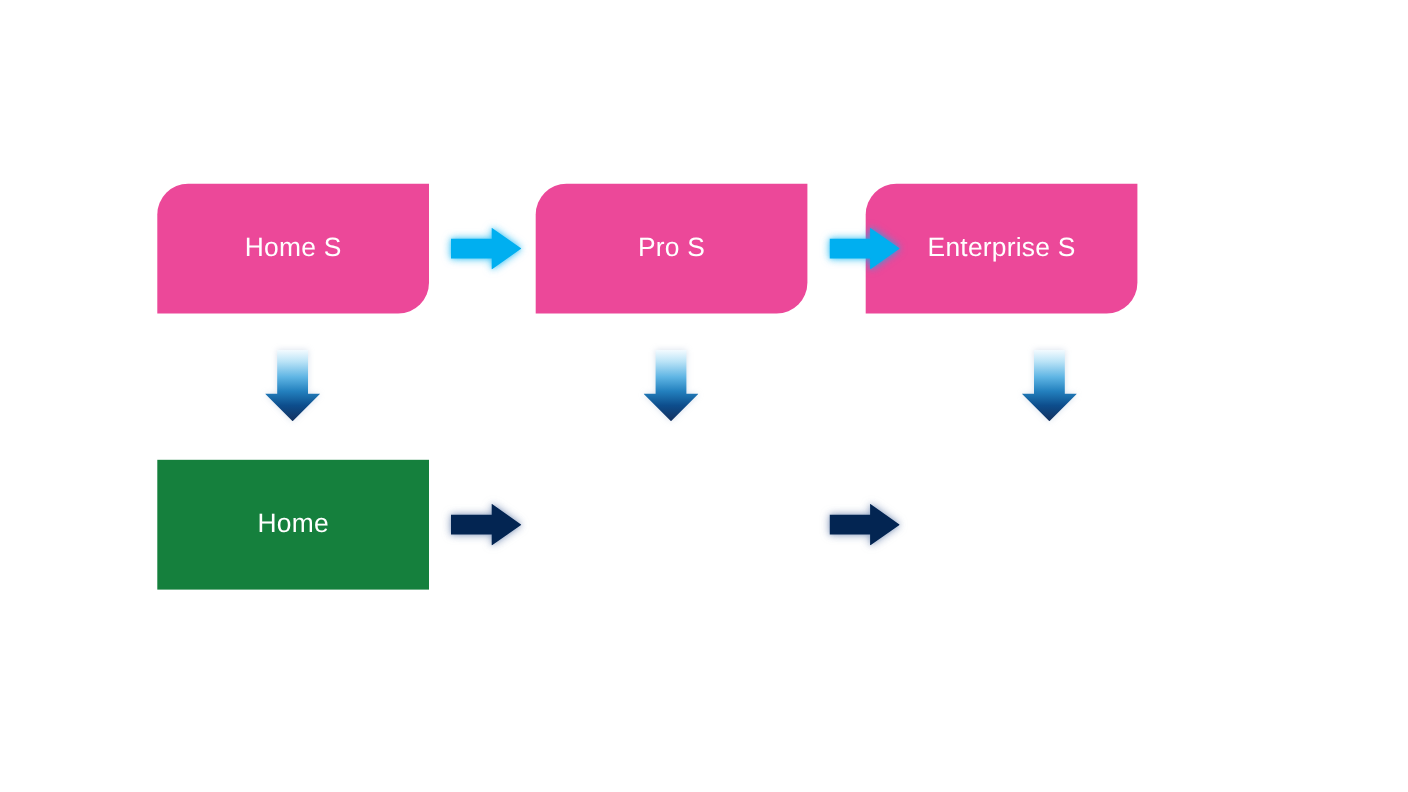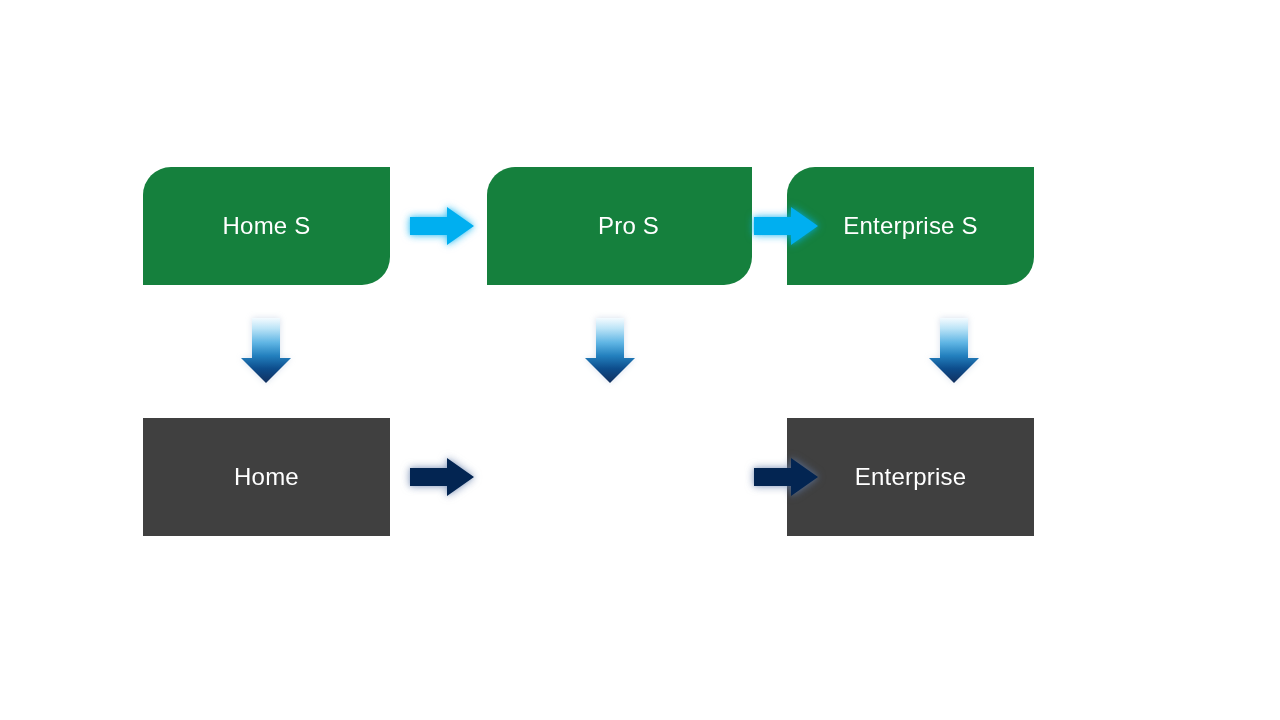--- a/index.html
+++ b/index.html
@@ -24,30 +24,30 @@
     display: flex;
     align-items: center;
     justify-content: center;
     color: #ffffff;
     font-size: 24px;
     font-weight: 400;
     letter-spacing: 0.2px;
   }
   .node-top {
     top: 167px;
-    background: #15803d;
+    background: #ec4899;
     border-radius: 28px 0 28px 0; 
   }
   .node-bottom {
     top: 418px;
-    background: #404040;
+    background: #15803d;
     border-radius: 0;
   }
   .col-0 { left: 143px; }
-  .col-1 { left: 487px; padding-left: 18px; }
+  .col-1 { left: 487px; }
   .col-2 { left: 787px; }
 
   
   .h-arrow-wrap {
     position: absolute;
     width: 64px;
     height: 38px;
   }
   .h-arrow-wrap.row-top    { top: 207px; }
   .h-arrow-wrap.row-bottom { top: 458px; }
@@ -119,23 +119,20 @@
   <div class="v-arrow-wrap vcol-1">
     <div class="v-arrow"></div>
   </div>
   <div class="v-arrow-wrap vcol-2">
     <div class="v-arrow"></div>
   </div>
 
   <div class="node node-bottom col-0">
     <span>Home</span>
   </div>
-  <div class="node node-bottom col-2">
-    <span>Enterprise</span>
-  </div>
 
   <div class="h-arrow-wrap row-bottom gap-0 glow-navy">
     <div class="h-arrow navy"></div>
   </div>
   <div class="h-arrow-wrap row-bottom gap-1 glow-navy">
     <div class="h-arrow navy"></div>
   </div>
 
 </div>
 

